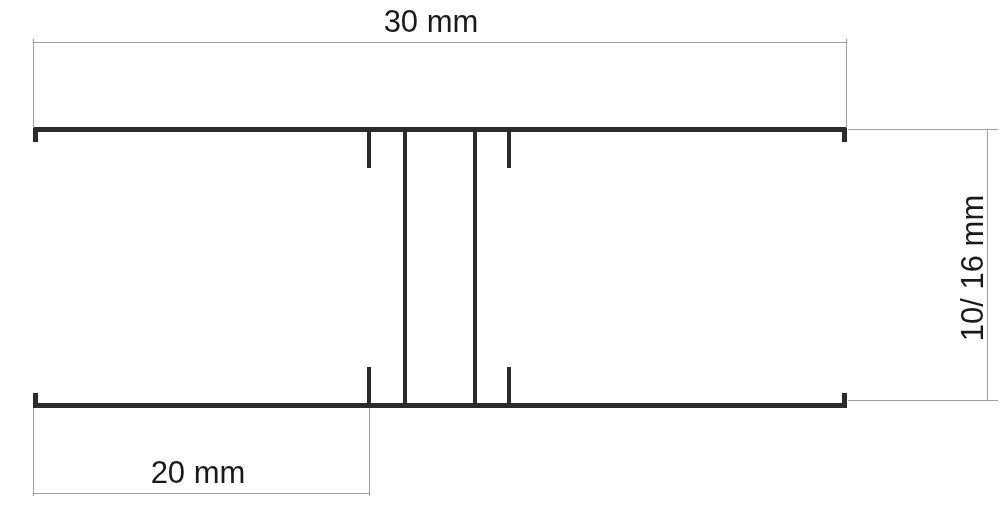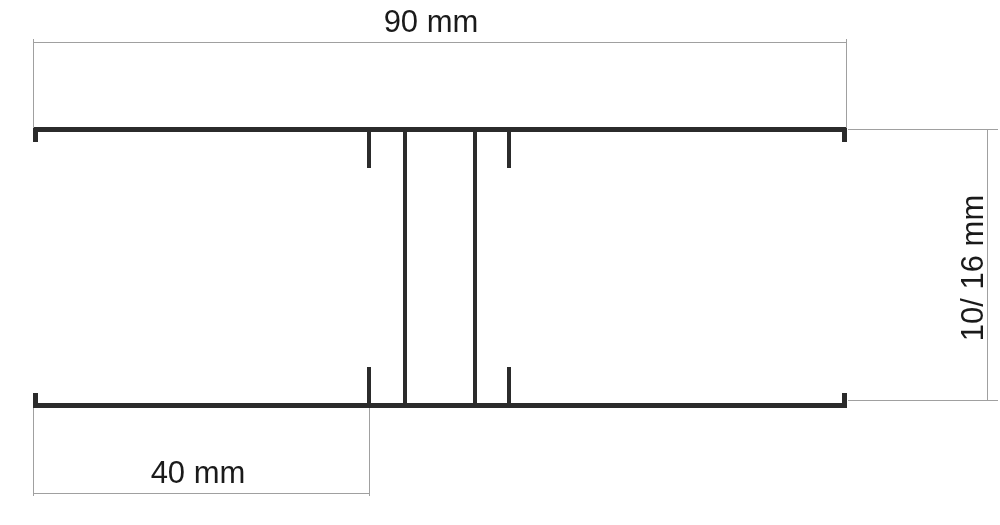--- a/index.html
+++ b/index.html
@@ -81,25 +81,25 @@
   <div class="p web-left"></div>
   <div class="p web-right"></div>
   <div class="p rib-top-left"></div>
   <div class="p rib-top-right"></div>
   <div class="p rib-bottom-left"></div>
   <div class="p rib-bottom-right"></div>
 
   <div class="d dim-width-line"></div>
   <div class="d dim-width-ext-l"></div>
   <div class="d dim-width-ext-r"></div>
-  <div class="label center-above dim-width-label">90 mm</div>
+  <div class="label center-above dim-width-label">30 mm</div>
 
   <div class="d dim-height-ext-t"></div>
   <div class="d dim-height-ext-b"></div>
   <div class="d dim-height-line"></div>
   <div class="label rot-ccw dim-height-label">10/ 16 mm</div>
 
   <div class="d dim-offset-ext-l"></div>
   <div class="d dim-offset-ext-r"></div>
   <div class="d dim-offset-line"></div>
-  <div class="label center-above dim-offset-label">40 mm</div>
+  <div class="label center-above dim-offset-label">20 mm</div>
 
 </div>
 
 </body></html>

